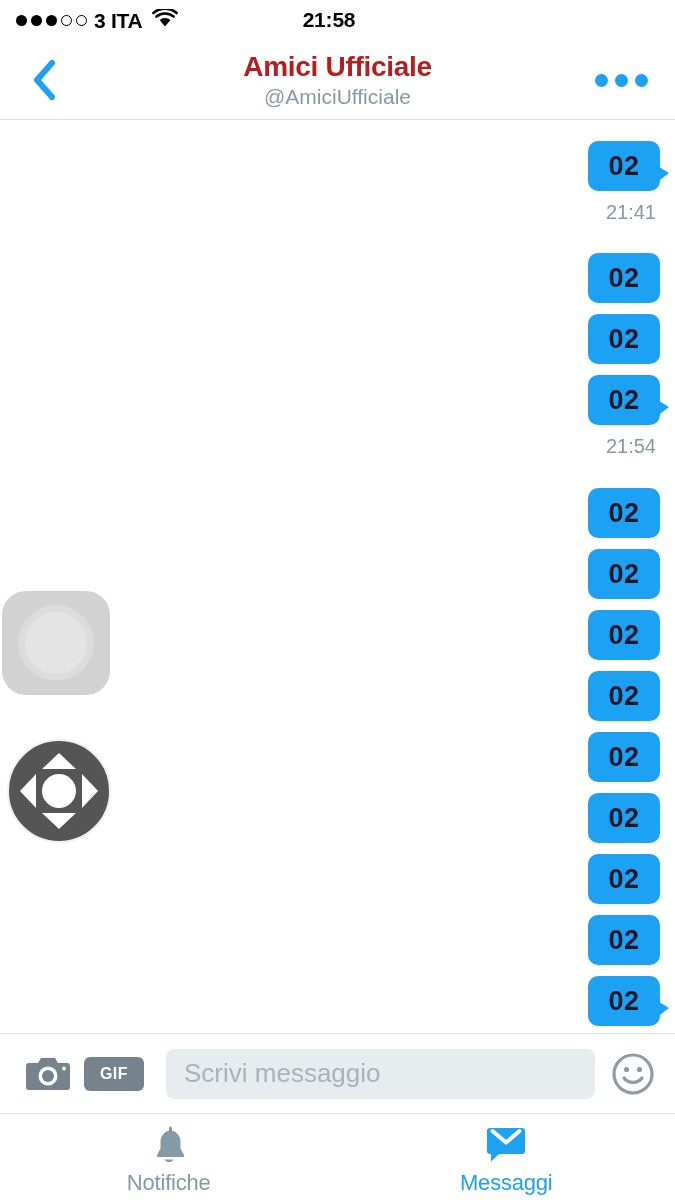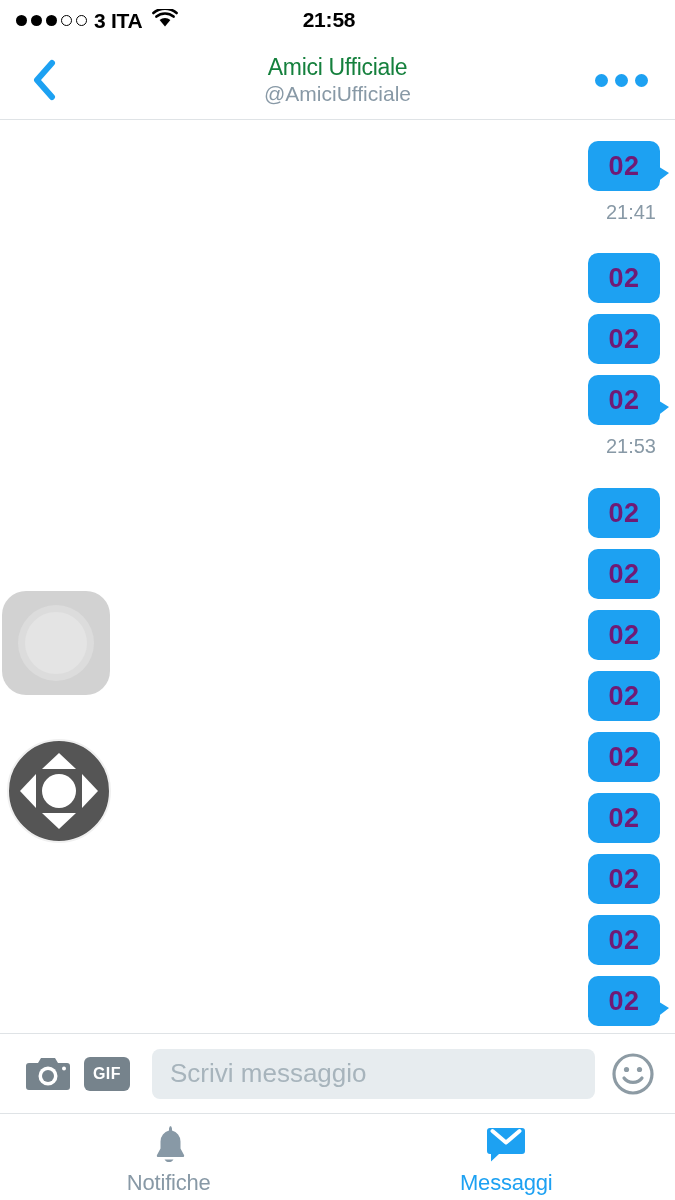--- a/index.html
+++ b/index.html
@@ -69,21 +69,21 @@
     position:absolute; left:14px; top:0; width:60px; height:80px;
     display:flex; align-items:center; justify-content:center;
     cursor:pointer;
   }
   .nav-titles {
     position:absolute; left:120px; right:120px; top:0; height:80px;
     display:flex; flex-direction:column; align-items:center;
     justify-content:center;
   }
   .nav-title {
-    font-size:23px; font-weight:400; color:#15803d;
+    font-size:28px; font-weight:700; color:#b91c1c;
     letter-spacing:-0.3px; line-height:1.15;
   }
   .nav-handle {
     font-size:21px; color:#8899a6; line-height:1.2; margin-top:1px;
   }
   .more-btn {
     position:absolute; right:14px; top:0; width:80px; height:80px;
     display:flex; align-items:center; justify-content:center; gap:7px;
     cursor:pointer;
   }
@@ -94,21 +94,21 @@
     position:absolute; left:0; top:121px;
     width:675px; height:912px;
     background:#ffffff;
     overflow:hidden;
   }
   .msg-group { position:absolute; right:15px; }
   .bubble-row { display:flex; justify-content:flex-end; margin-bottom:11px; position:relative; }
   .bubble {
     position:relative;
     background:#1da1f2;
-    color:#701a75;
+    color:#0f172a;
     border-radius:10px;
     min-width:72px;
     height:50px;
     display:flex; align-items:center; justify-content:center;
     font-size:27px; font-weight:700; letter-spacing:0.5px;
     padding:0 12px;
     cursor:pointer;
   }
   .bubble.tail:after {
     content:"";
@@ -190,21 +190,21 @@
     background:#ffffff;
     border-top:1px solid #dfe3e6;
     display:flex; align-items:center;
   }
   .cam-btn {
     width:56px; height:56px; margin-left:20px;
     display:flex; align-items:center; justify-content:center;
     cursor:pointer;
   }
   .gif-btn {
-    width:46px; height:34px; margin-left:8px;
+    width:60px; height:34px; margin-left:8px;
     background:#76838c; border-radius:6px;
     display:flex; align-items:center; justify-content:center;
     color:#fff; font-size:16px; font-weight:700; letter-spacing:0.5px;
     cursor:pointer;
   }
   .msg-input {
     flex:1; height:50px; margin:0 14px 0 22px;
     background:#e7ecef; border:none; border-radius:8px;
     padding:0 18px;
     font-family:"Liberation Sans", sans-serif;
@@ -300,21 +300,21 @@
     <div class="msg-group" style="top:132px; right:15px;">
       <div class="bubble-row">
         <div class="bubble">02</div>
       </div>
       <div class="bubble-row">
         <div class="bubble">02</div>
       </div>
       <div class="bubble-row">
         <div class="bubble tail">02</div>
       </div>
-      <div class="timestamp">21:53</div>
+      <div class="timestamp">21:54</div>
     </div>
 
     <div class="msg-group" style="top:367px; right:15px;">
       <div class="bubble-row">
         <div class="bubble">02</div>
       </div>
       <div class="bubble-row">
         <div class="bubble">02</div>
       </div>
       <div class="bubble-row">

